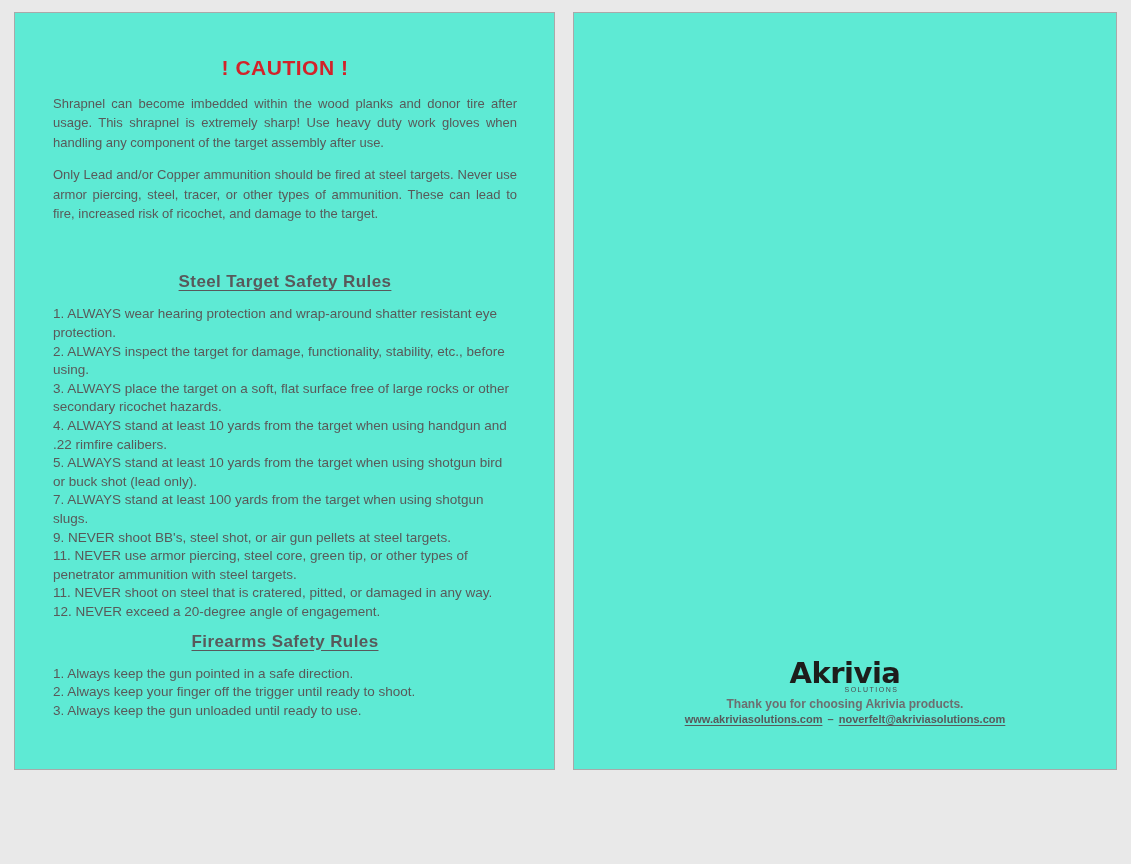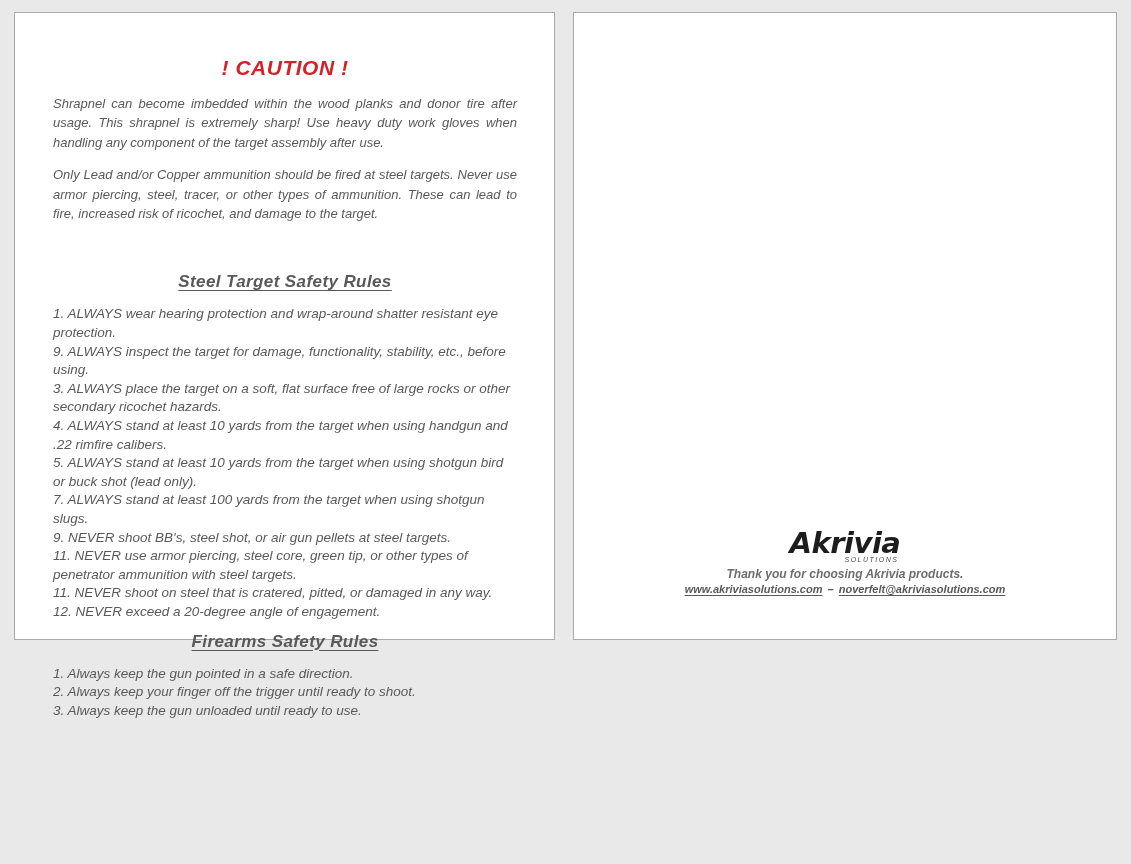--- a/index.html
+++ b/index.html
@@ -6,24 +6,23 @@
   html, body { width: 1131px; height: 864px; }
   body {
     background: #e9e9e9;
     font-family: "Liberation Sans", sans-serif;
     position: relative;
     overflow: hidden;
   }
   .page {
     position: absolute;
     top: 12px;
-    height: 628px;
-    background: #ffffff;
+    height: 758px;
+    background: #5eead4;
     border: 1px solid #a9a9a9;
-    font-style: italic;
   }
   .page-left  { left: 14px;  width: 541px; padding: 42px 37px 0 38px; }
   .page-right { left: 573px; width: 544px; }
 
   
   .h-caution {
     color: #d2232a;
     font-size: 21px;
     line-height: 26px;
     font-weight: bold;
@@ -112,21 +111,21 @@
 <body>
 
 <div class="page page-left">
   <div class="h-caution">! CAUTION !</div>
   <p class="para">Shrapnel can become imbedded within the wood planks and donor tire after usage.  This shrapnel is extremely sharp!  Use heavy duty work gloves when handling any component of the target assembly after use.</p>
   <p class="para">Only Lead and/or Copper ammunition should be fired at steel targets. Never use armor piercing, steel, tracer, or other types of ammunition. These can lead to fire, increased risk of ricochet, and damage to the target.</p>
 
   <div class="h-section h-steel">Steel Target Safety Rules</div>
   <div class="rules">
     <div class="rule">1. ALWAYS wear hearing protection and wrap-around shatter resistant eye protection.</div>
-    <div class="rule">9. ALWAYS inspect the target for damage, functionality, stability, etc., before using.</div>
+    <div class="rule">2. ALWAYS inspect the target for damage, functionality, stability, etc., before using.</div>
     <div class="rule">3. ALWAYS place the target on a soft, flat surface free of large rocks or other secondary ricochet hazards.</div>
     <div class="rule">4. ALWAYS stand at least 10 yards from the target when using handgun and .22 rimfire calibers.</div>
     <div class="rule">5. ALWAYS stand at least 10 yards from the target when using shotgun bird or buck shot (lead only).</div>
     <div class="rule">7. ALWAYS stand at least 100 yards from the target when using shotgun slugs.</div>
     <div class="rule">9. NEVER shoot BB's, steel shot, or air gun pellets at steel targets.</div>
     <div class="rule">11. NEVER use armor piercing, steel core, green tip, or other types of penetrator ammunition with steel targets.</div>
     <div class="rule">11. NEVER shoot on steel that is cratered, pitted, or damaged in any way.</div>
     <div class="rule">12. NEVER exceed a 20-degree angle of engagement.</div>
   </div>
 

